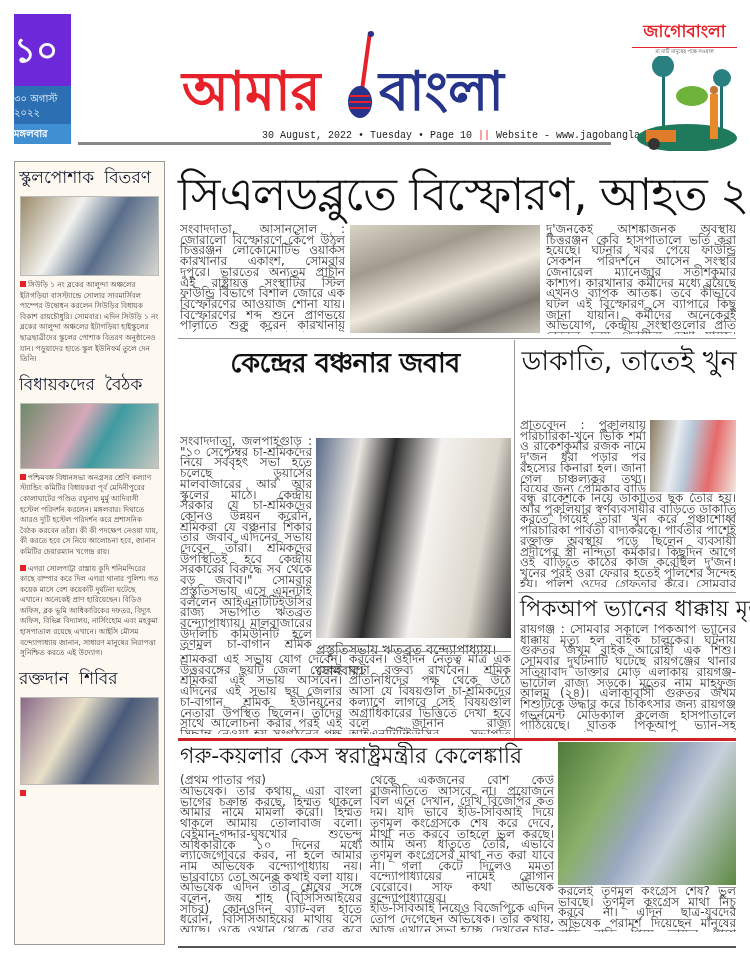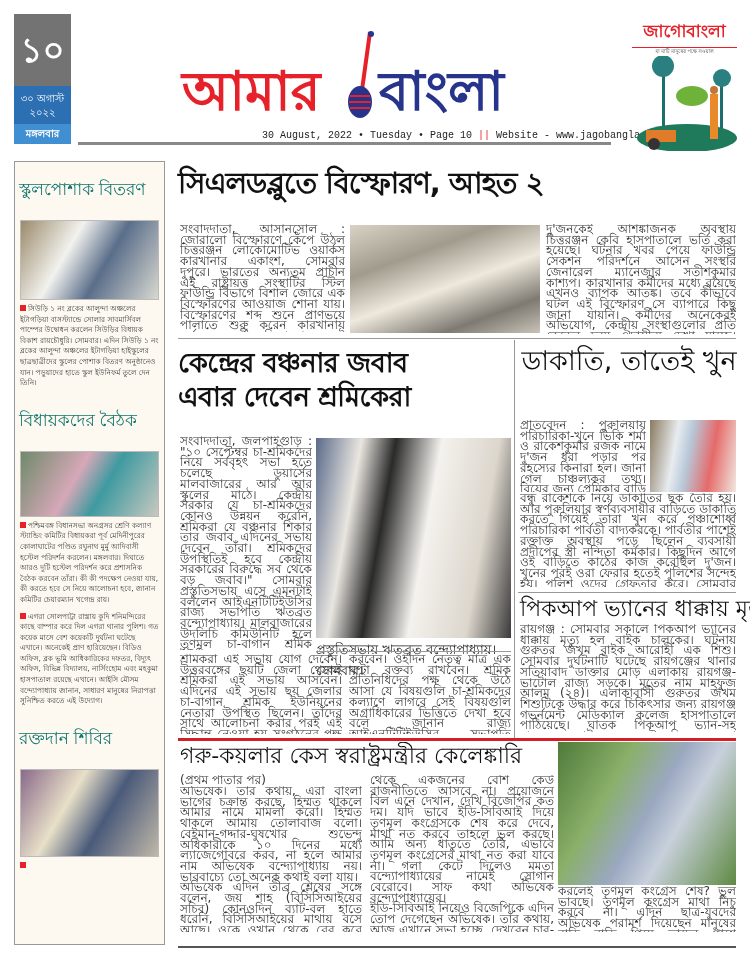--- a/index.html
+++ b/index.html
@@ -1,41 +1,41 @@
 <!DOCTYPE html>
 <html><head>
 <meta charset="utf-8">
 <style>
 *{box-sizing:border-box;margin:0;padding:0}
 body{width:750px;height:962px;background:#fff;font-family:"DejaVu Sans",sans-serif;color:#222;position:relative;overflow:hidden}
 .abs{position:absolute}
-.pagebox{left:14px;top:14px;width:57px;height:130px;background:#737373;color:#fff;text-align:center}
+.pagebox{left:14px;top:14px;width:57px;height:130px;background:#6d28d9;color:#fff;}
 .pagebox .num{font-size:34px;line-height:72px;height:72px;font-weight:bold}
 .pagebox .date{background:#2c6fb3;font-size:10px;line-height:14px;padding:6px 0;height:38px}
 .pagebox .day{font-size:10px;line-height:20px;height:20px;font-weight:bold;background:#3f8fd2}
 .logo{left:174px;top:30px;width:370px;height:90px}
 .logo .a{position:absolute;left:8px;top:20px;font-size:54px;font-weight:bold;color:#e62129;font-family:"DejaVu Serif",serif}
 .logo .b{position:absolute;left:205px;top:20px;font-size:54px;font-weight:bold;color:#26348b;font-family:"DejaVu Serif",serif}
 .ektara{position:absolute;left:170px;top:0;width:34px;height:90px}
 .tagline{left:262px;top:130px;font-size:10px;color:#222;font-family:Liberation Mono, monospace}
 .tagline .sep{color:#e62129}
 .rule{left:78px;top:142px;width:533px;height:3px;background:#888}
 .jago{left:632px;top:18px;width:105px;height:125px}
 .jago .t{font-size:17px;font-weight:bold;color:#e62129;text-align:center}
 .jago .s{font-size:5px;color:#444;text-align:center;border-top:1px solid #e62129;margin-top:1px}
 .sidebar{left:14px;top:161px;width:151px;height:784px;border:1px solid #999;background:#fdf9f1}
-.sb-head{font-size:17px;color:#0f766e;padding:14px 4px;font-family:Liberation Sans, sans-serif;white-space:nowrap;overflow:hidden}
+.sb-head{font-size:17px;color:#0f172a;padding:2px 4px;font-family:Liberation Mono, monospace;white-space:nowrap;overflow:hidden}
 .sb-photo{margin:2px 5px;height:80px;border:1px solid #bbb}
 .sb-text{font-size:7.3px;line-height:10.6px;color:#333;padding:2px 5px 4px}
 .sq{display:inline-block;width:6px;height:6px;background:#e62129;margin-right:2px}
-.main-h{left:178px;top:160px;font-size:29px;font-weight:bold;color:#111;white-space:nowrap;letter-spacing:-1px}
+.main-h{left:178px;top:160px;font-size:45px;font-weight:normal;color:#111;white-space:nowrap;letter-spacing:-1px}
 .col-text{font-size:12px;line-height:10.7px;color:#333;text-align:justify}
 .photo{background:linear-gradient(135deg,#c9c2b6,#8d8779 40%,#e0dbd1 70%,#9a948a)}
 .hr{height:1px;background:#999}
-.h2{font-size:27px;font-weight:bold;color:#111;line-height:34px;letter-spacing:-0.5px}
+.h2{font-size:27px;font-weight:bold;color:#111;line-height:34px;text-align:center;letter-spacing:-0.5px}
 .h3{font-size:27px;color:#111;line-height:32px;text-align:center}
 .h4{font-size:22px;color:#111;line-height:28px}
 .h5{font-size:22px;font-weight:normal;color:#111;line-height:28px;white-space:nowrap}
 .redbar{height:3px;background:#d32027}
 .caption{font-size:13px;color:#222}
 </style>
 </head>
 <body>
 
 <div class="abs pagebox">
@@ -101,21 +101,20 @@
 </div>
 
 <div class="abs main-h">সিএলডব্লুতে বিস্ফোরণ, আহত ২</div>
 <div class="abs col-text" style="left:180px;top:224px;width:165px;height:108px;overflow:hidden">সংবাদদাতা, আসানসোল : জোরালো বিস্ফোরণে কেঁপে উঠল চিত্তরঞ্জন লোকোমোটিভ ওয়ার্কস কারখানার একাংশ, সোমবার দুপুরে। ভারতের অন্যতম প্রাচীন এই রাষ্ট্রায়ত্ত সংস্থাটির স্টিল ফাউন্ড্রি বিভাগে বিশাল জোরে এক বিস্ফোরণের আওয়াজ শোনা যায়। বিস্ফোরণের শব্দ শুনে প্রাণভয়ে পালাতে শুরু করেন কারখানায় কর্মরত কর্মী-অফিসাররা। এই বিস্ফোরণের ফলে ওই বিভাগেরই সিনিয়র সেকশন ইঞ্জিনিয়ার সত্যব্রত ধর ও ঠিকাকর্মী রামবাবু প্রসাদ গুরুতর রূপে আহত হয়েছেন। তাঁদের</div>
 <div class="abs photo" style="left:350px;top:225px;width:190px;height:108px;background:linear-gradient(160deg,#d9d3c6,#a19b8e 30%,#efe9dd 55%,#7e7a72 80%,#c9c3b7)"></div>
 <div class="abs col-text" style="left:546px;top:224px;width:190px;height:110px;overflow:hidden">দু'জনকেই আশঙ্কাজনক অবস্থায় চিত্তরঞ্জন কেবি হাসপাতালে ভর্তি করা হয়েছে। ঘটনার খবর পেয়ে ফাউন্ড্রি সেকশন পরিদর্শনে আসেন সংস্থার জেনারেল ম্যানেজার সতীশকুমার কাশ্যপ। কারখানার কর্মীদের মধ্যে রয়েছে এখনও ব্যাপক আতঙ্ক। তবে কীভাবে ঘটল এই বিস্ফোরণ সে ব্যাপারে কিছু জানা যায়নি। কর্মীদের অনেকেরই অভিযোগ, কেন্দ্রীয় সংস্থাগুলোর প্রতি কেন্দ্রের চরম ঔদাসীন্য দেখা যাচ্ছে। তারই জেরে কখনও দুর্গাপুরে, কখনও চিত্তরঞ্জনে কারখানায় দুর্ঘটনা ঘটছে। ভুগতে হচ্ছে কর্মীদের।</div>
 <div class="abs hr" style="left:178px;top:338px;width:558px"></div>
 
 <div class="abs" style="left:178px;top:346px;width:334px">
   <div class="h2">কেন্দ্রের বঞ্চনার জবাব</div>
-  <div class="h2">এবার দেবেন শ্রমিকেরা</div>
 </div>
 <div class="abs col-text" style="left:180px;top:436px;width:132px;height:214px;overflow:hidden">সংবাদদাতা, জলপাইগুড়ি : "১০ সেপ্টেম্বর চা-শ্রমিকদের নিয়ে সর্ববৃহৎ সভা হতে চলেছে ডুয়ার্সের মালবাজারের আর আর স্কুলের মাঠে। কেন্দ্রীয় সরকার যে চা-শ্রমিকদের কোনও উন্নয়ন করেনি, শ্রমিকরা যে বঞ্চনার শিকার তার জবাব এদিনের সভায় দেবেন তাঁরা। শ্রমিকদের উপস্থিতিই হবে কেন্দ্রীয় সরকারের বিরুদ্ধে সব থেকে বড় জবাব।" সোমবার প্রস্তুতিসভায় এসে এমনটাই বললেন আইএনটিটিইউসির রাজ্য সভাপতি ঋতব্রত বন্দ্যোপাধ্যায়। মালবাজারের উদলিচি কমিউনিটি হলে তৃণমূল চা-বাগান শ্রমিক ইউনিয়নের জেলা স্তরের নেতাদের নিয়ে বৈঠকে হয়। সভায় সিদ্ধান্ত হয় প্রত্যেক বাগানভিত্তিক</div>
 <div class="abs photo" style="left:316px;top:438px;width:195px;height:200px;background:linear-gradient(100deg,#5a6a8a,#e9e6e0 20%,#2a2a2a 35%,#f4f2ee 55%,#dcd6cc 80%,#3a3a3a)"></div>
 <div class="abs caption" style="left:316px;top:640px;width:195px">প্রস্তুতিসভায় ঋতব্রত বন্দ্যোপাধ্যায়। সোমবার।</div>
 <div class="abs hr" style="left:316px;top:651px;width:195px"></div>
 <div class="abs col-text" style="left:180px;top:654px;width:162px;height:80px;overflow:hidden">শ্রমিকরা এই সভায় যোগ দেবেন। উত্তরবঙ্গের ছয়টি জেলা থেকেই শ্রমিকরা এই সভায় আসবেন। এদিনের এই সভায় ছয় জেলার চা-বাগান শ্রমিক ইউনিয়নের নেতারা উপস্থিত ছিলেন। তাঁদের সাথে আলোচনা করার পরই এই সিদ্ধান্ত নেওয়া হয় সংগঠনের পক্ষ থেকে। তবে ১০ তারিখের আগের দিন অর্থাৎ ৯ তারিখে একটি প্রতিনিধি সমাবেশ হবে। সারাদিন সেখানে বাগান শ্রমিকদের প্রতিনিধিরা তাঁদের সমস্ত বিষয় নিয়ে আলোচনা</div>
 <div class="abs col-text" style="left:349px;top:654px;width:162px;height:80px;overflow:hidden">করবেন। ওইদিন নেতৃত্ব মাত্র এক ঘণ্টা বক্তব্য রাখবেন। শ্রমিক প্রতিনিধিদের পক্ষ থেকে উঠে আসা যে বিষয়গুলি চা-শ্রমিকদের কল্যাণে লাগবে সেই বিষয়গুলি অগ্রাধিকারের ভিত্তিতে দেখা হবে বলে জানান রাজ্য আইএনটিটিইউসির সভাপতি ঋতব্রত বন্দ্যোপাধ্যায়। প্রস্তুতিসভায় রাজেশ লাকড়া, আলিপুরদুয়ারের চা-শ্রমিক নেতা গঙ্গাপ্রসাদ শর্মা সহ বিভিন্ন চা-শ্রমিক নেতা এবং ট্রেড ইউনিয়ন নেতারা উপস্থিত ছিলেন।</div>
 
 <div class="abs" style="left:514px;top:340px;width:1px;height:400px;background:#999"></div>
 

